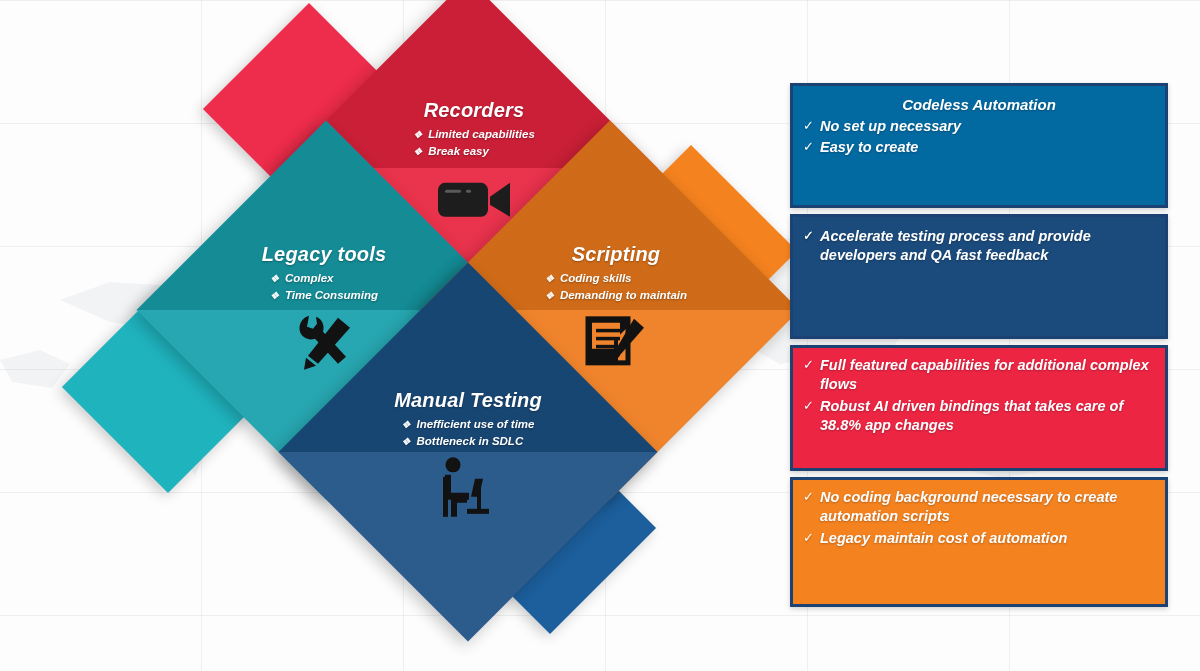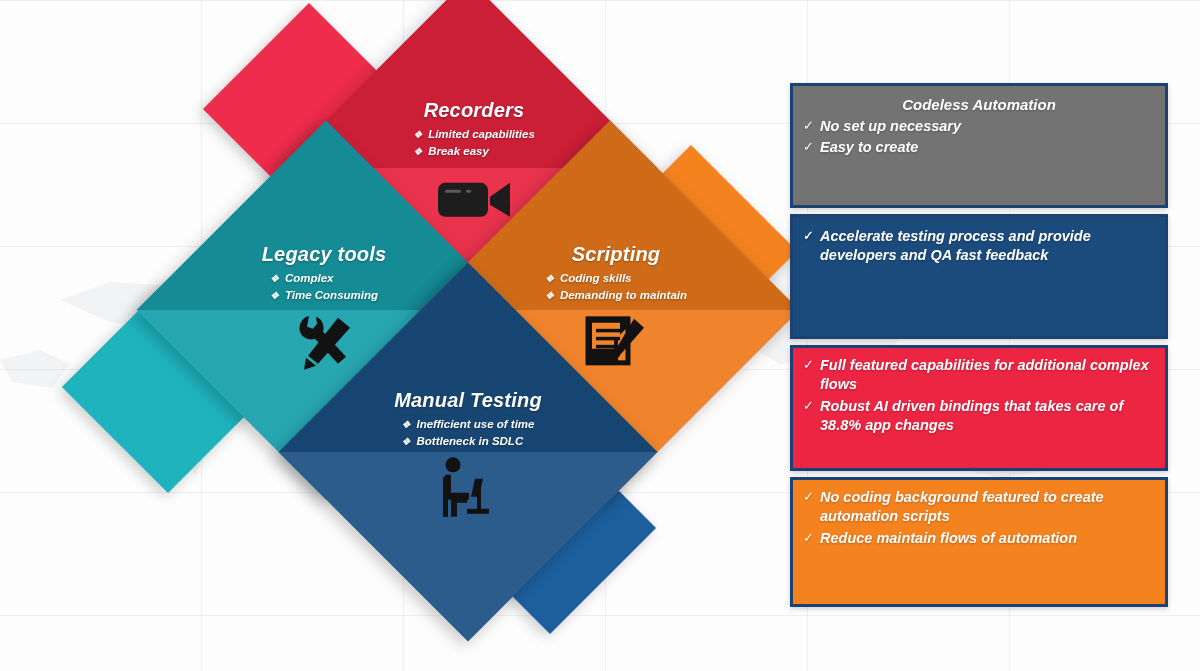--- a/index.html
+++ b/index.html
@@ -164,21 +164,21 @@
     padding-left:17px;
     position:relative;
     text-shadow:0 1px 2px rgba(0,0,0,.25);
   }
   .panel li .chk{
     position:absolute;left:0;top:0;
     font-size:13px;
     font-style:normal;
     font-weight:normal;
   }
-  .p1{background:#737373; height:125px;}
+  .p1{background:#0369a1; height:125px;}
   .p2{background:#1B4B7C; height:125px;}
   .p3{background:#EC2543; height:126px;}
   .p4{background:#F4821F; height:130px;}
 </style>
 </head>
 <body>
 
 <div id="stage">
 
   <div class="bg-map">
@@ -321,20 +321,20 @@
 
     <div class="panel p3">
       <ul>
         <li><span class="chk">✓</span><span>Full featured capabilities for additional complex flows</span></li>
         <li><span class="chk">✓</span><span>Robust AI driven bindings that takes care of 38.8% app changes</span></li>
       </ul>
     </div>
 
     <div class="panel p4">
       <ul>
-        <li><span class="chk">✓</span><span>No coding background featured to create automation scripts</span></li>
-        <li><span class="chk">✓</span><span>Reduce maintain flows of automation</span></li>
+        <li><span class="chk">✓</span><span>No coding background necessary to create automation scripts</span></li>
+        <li><span class="chk">✓</span><span>Legacy maintain cost of automation</span></li>
       </ul>
     </div>
 
   </div>
 
 </div>
 
 </body></html>

